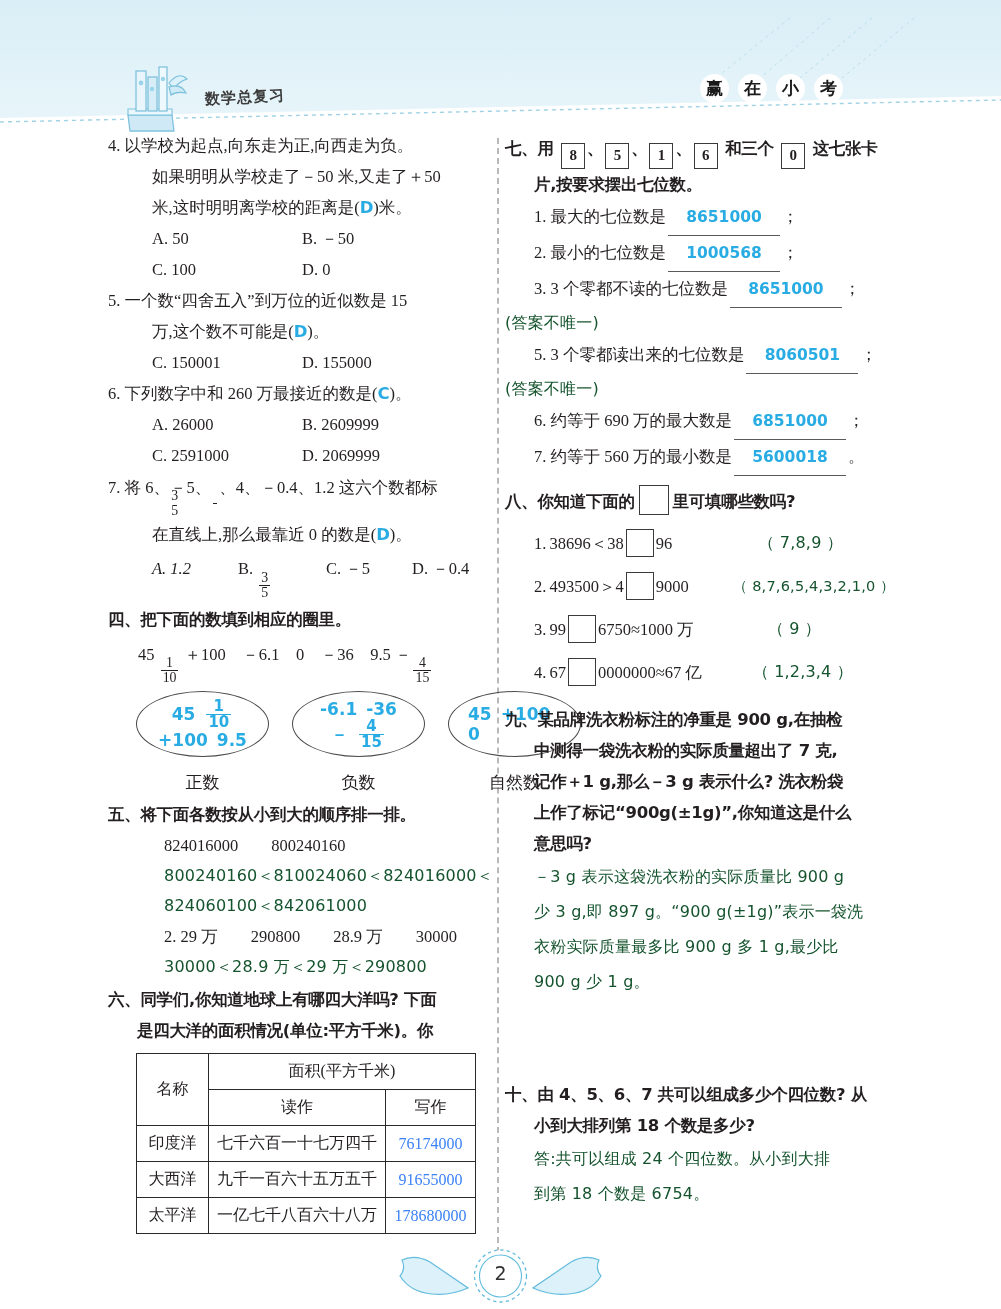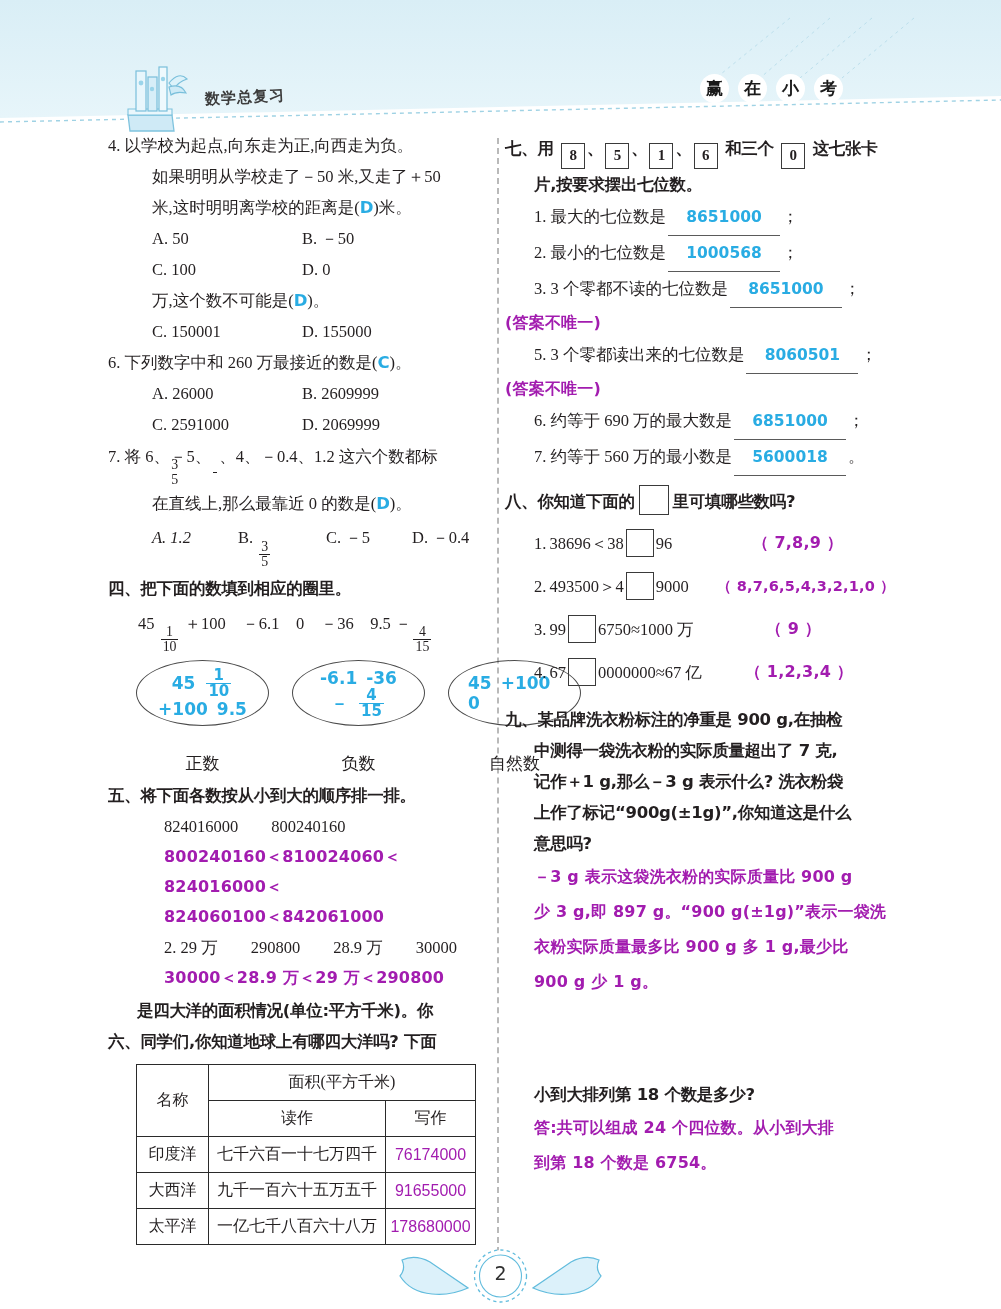--- a/index.html
+++ b/index.html
@@ -57,21 +57,21 @@
   .sec-head {
     font-family:"DejaVu Sans",sans-serif;
     font-weight:700; font-size:16.5px; line-height:31px;
     letter-spacing:-0.3px;
   }
   .indent1 { padding-left:29px; }
   .indent2 { padding-left:44px; }
   .hang { padding-left:44px; text-indent:-44px; }
   .ans { color:#29ace3; font-family:"DejaVu Sans",sans-serif; font-weight:700; }
   .ansline {
-    color:#a21caf; font-family:"DejaVu Sans",sans-serif; font-weight:700;
+    color:#14532d; font-family:"DejaVu Sans",sans-serif; font-weight:400;
     font-size:16px; line-height:30px; letter-spacing:0.2px;
   }
   .num { font-family:"Liberation Serif",serif; }
   .opt-row { display:flex; font-size:16.5px; line-height:31px; padding-left:44px; }
   .opt { width:150px; }
 
   
   .frac {
     display:inline-flex; flex-direction:column; align-items:center;
     vertical-align:-0.52em; line-height:1.02; margin:0 2px;
@@ -110,37 +110,37 @@
     position:absolute; top:0; width:133px; height:66px;
     border:1.6px solid #4a4a4a; border-radius:50%;
   }
   .ell-in {
     position:absolute; inset:0;
     color:#29ace3; font-family:"DejaVu Sans",sans-serif; font-weight:700;
     font-size:17px; line-height:20px;
     display:flex; flex-direction:column; align-items:center; justify-content:center;
   }
   .ell-row { display:flex; align-items:center; justify-content:center; gap:9px; }
-  .cap-row { position:relative; height:26px;margin-top:12px; }
+  .cap-row { position:relative; height:26px; }
   .cap {
     position:absolute; top:2px; width:133px; text-align:center;
     font-size:17px; font-family:"Liberation Serif",serif;
   }
 
   
   #ocean-table {
     border-collapse:collapse; margin-left:28px; margin-top:7px;
     width:340px;
     font-family:"Liberation Serif",serif;
   }
   #ocean-table td, #ocean-table th {
     border:1.5px solid #2a2a2a; text-align:center; font-weight:400;
     font-size:16px; padding:5px 2px; height:36px;
   }
-  .cell-write { color:#a21caf; font-family:Liberation Sans, sans-serif; font-weight:700; font-size:15.5px; }
+  .cell-write { color:#3b82f6; font-family:Liberation Serif, serif; font-weight:700; font-size:15.5px; }
 
   
   #footer { position:absolute; left:0; top:1248px; width:1001px; height:61px; }
   #pagenum {
     position:absolute; left:0; top:1262px; width:1001px; text-align:center;
     font-family:"DejaVu Sans",sans-serif; font-size:19px; color:#2f2f2f;
   }
 </style>
 </head>
 <body>
@@ -189,20 +189,21 @@
           <span class="opt">A. 50</span>
           <span class="opt">B. －50</span>
         </div>
       <div class="opt-row">
           <span class="opt">C. 100</span>
           <span class="opt">D. 0</span>
         </div>
     </div>
 
     <div>
+      <div class="qi hang"><span class="num">5.</span>&nbsp;<span>一个数“四舍五入”到万位的近似数是 15</span></div>
       <div class="qi indent2"><span>万,这个数不可能是(</span><span class="ans">D</span><span>)。</span></div>
       <div class="opt-row">
           <span class="opt">C. 150001</span>
           <span class="opt">D. 155000</span>
         </div>
     </div>
 
     <div>
       <div class="qi hang"><span class="num">6.</span>&nbsp;<span>下列数字中和 260 万最接近的数是(</span><span class="ans">C</span><span>)。</span></div>
       <div class="opt-row">
@@ -300,22 +301,22 @@
     <div style="margin-top:4px;">
       <div class="sec-head">五、将下面各数按从小到大的顺序排一排。</div>
       <div class="qi" style="padding-left:56px;">824016000　　800240160</div>
       <div class="ansline" style="padding-left:56px;">800240160＜810024060＜824016000＜</div>
       <div class="ansline" style="padding-left:56px;">824060100＜842061000</div>
       <div class="qi hang" style="padding-left:60px; text-indent:-32px; margin-left:28px;"><span class="num">2.</span>&nbsp;<span>29 万　　290800　　28.9 万　　30000</span></div>
       <div class="ansline" style="padding-left:56px;">30000＜28.9 万＜29 万＜290800</div>
     </div>
 
     <div style="margin-top:2px;">
+      <div class="sec-head">六、同学们,你知道地球上有哪四大洋吗? 下面</div>
       <div class="sec-head" style="padding-left:29px;">是四大洋的面积情况(单位:平方千米)。你</div>
-      <div class="sec-head">六、同学们,你知道地球上有哪四大洋吗? 下面</div>
 
       <table id="ocean-table">
         <tbody>
             <tr>
           <td rowspan="2" style="width:72px;">名称</td>
           <td colspan="2">面积(平方千米)</td>
         </tr>
         <tr>
           <td style="width:178px;">读作</td>
           <td style="width:90px;">写作</td>
@@ -417,20 +418,21 @@
       <div class="sec-head" style="padding-left:29px;">记作＋1 g,那么－3 g 表示什么? 洗衣粉袋</div>
       <div class="sec-head" style="padding-left:29px;">上作了标记“900g(±1g)”,你知道这是什么</div>
       <div class="sec-head" style="padding-left:29px;">意思吗?</div>
       <div class="ansline" style="padding-left:29px; line-height:35px;">－3 g 表示这袋洗衣粉的实际质量比 900 g</div>
       <div class="ansline" style="padding-left:29px; line-height:35px;">少 3 g,即 897 g。“900 g(±1g)”表示一袋洗</div>
       <div class="ansline" style="padding-left:29px; line-height:35px;">衣粉实际质量最多比 900 g 多 1 g,最少比</div>
       <div class="ansline" style="padding-left:29px; line-height:35px;">900 g 少 1 g。</div>
     </div>
 
     <div style="margin-top:80px;">
+      <div class="sec-head">十、由 4、5、6、7 共可以组成多少个四位数? 从</div>
       <div class="sec-head" style="padding-left:29px;">小到大排列第 18 个数是多少?</div>
       <div class="ansline" style="padding-left:29px; line-height:35px;">答:共可以组成 24 个四位数。从小到大排</div>
       <div class="ansline" style="padding-left:29px; line-height:35px;">到第 18 个数是 6754。</div>
     </div>
   </div>
 </div>
 
 <svg id="footer" viewBox="0 0 1001 61">
   <path d="M430 14 q-15 -8 -28 -2 q4 9 -2 16 q10 16 32 18 q18 2 36 -6 z" fill="#dcf1fa" stroke="#62bcdd" stroke-width="1.2"></path>
   <path d="M571 14 q15 -8 28 -2 q-4 9 2 16 q-10 16 -32 18 q-18 2 -36 -6 z" fill="#dcf1fa" stroke="#62bcdd" stroke-width="1.2"></path>

